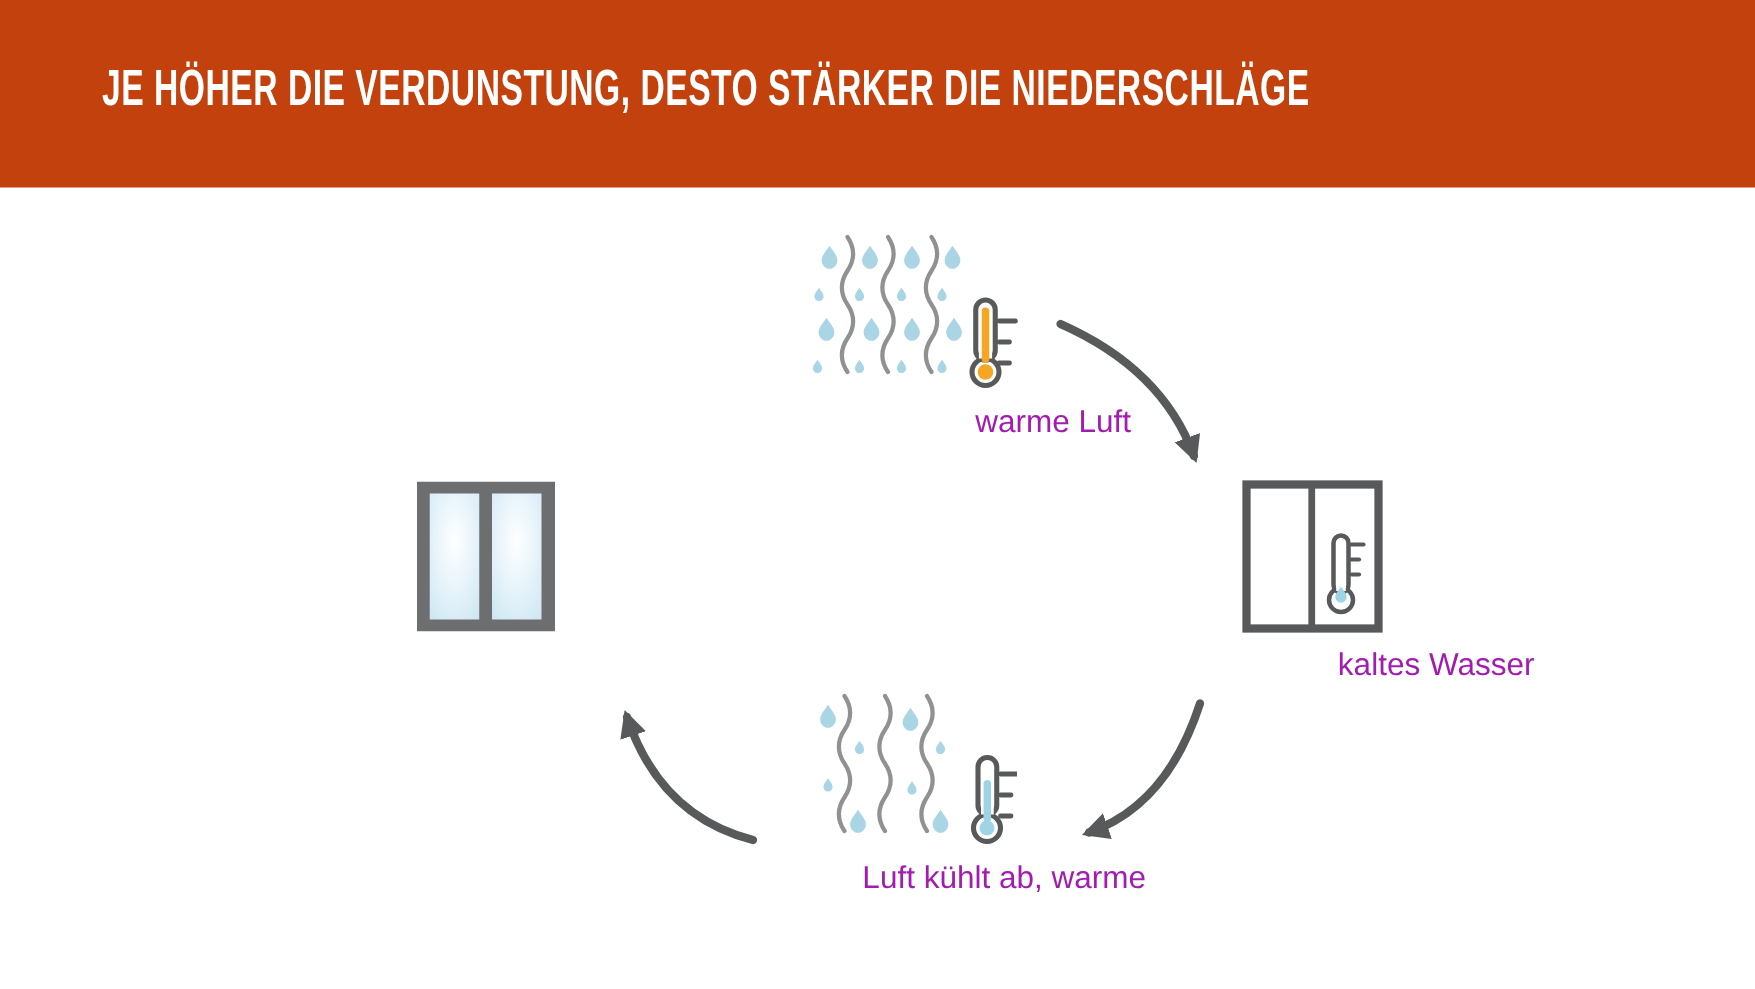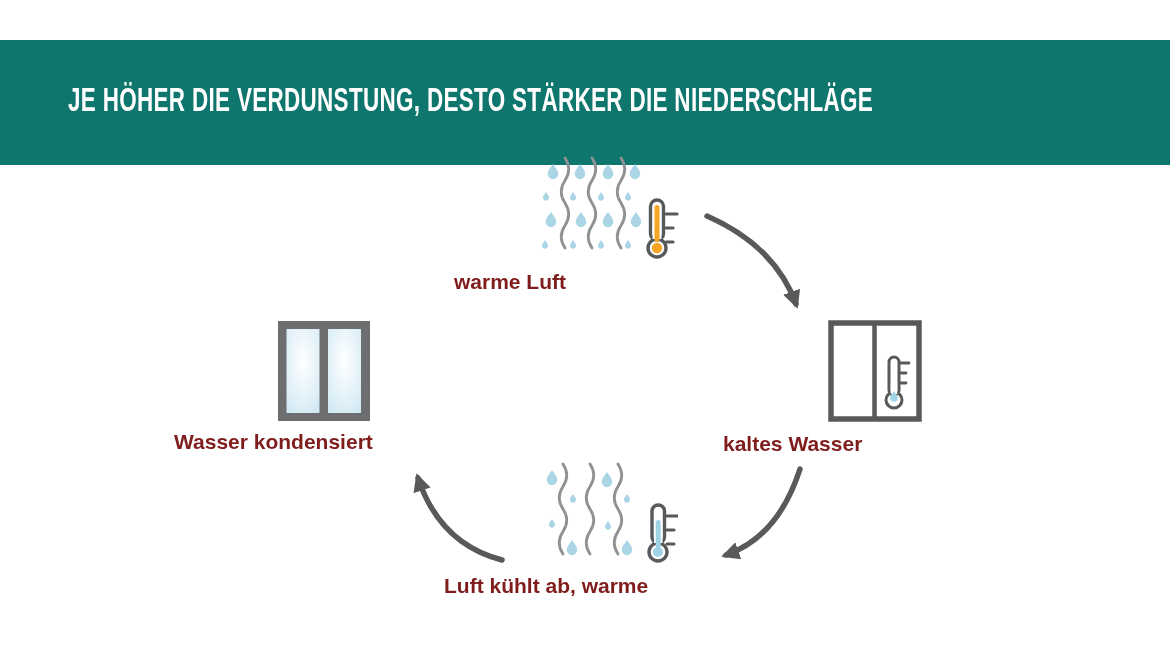--- a/index.html
+++ b/index.html
@@ -1,31 +1,31 @@
 <!DOCTYPE html>
 <html><head>
 <meta charset="utf-8">
 <style>
   html,body{margin:0;padding:0;background:#ffffff;}
   .canvas{
     position:relative;width:1170px;height:659px;overflow:hidden;background:#ffffff;
     font-family:"Liberation Sans",sans-serif;
   }
   .band{
-    position:absolute;left:0;top:0;width:1170px;height:125px;background:#0f766e;margin-top:40px;
+    position:absolute;left:0;top:0;width:1170px;height:125px;background:#c2410c;
   }
   .title{
     position:absolute;left:68px;top:40px;margin:0;
     font-size:34px;font-weight:700;color:#ffffff;letter-spacing:0.5px;
     white-space:nowrap;transform:scaleX(0.66);transform-origin:0 0;
   }
   .abs{position:absolute;}
   .node-label{
-    position:absolute;font-weight:700;font-size:21px;line-height:29px;
-    color:#7f1d1d;text-align:left;
+    position:absolute;font-weight:400;font-size:21px;line-height:29px;
+    color:#a21caf;text-align:right;
   }
   svg{display:block;}
 </style>
 </head>
 <body>
 
 <div class="canvas">
 
   <header class="band">
     <h1 class="title">JE HÖHER DIE VERDUNSTUNG, DESTO STÄRKER DIE NIEDERSCHLÄGE</h1>
@@ -157,16 +157,15 @@
         <stop offset="0%" stop-color="#ffffff"></stop>
         <stop offset="55%" stop-color="#e4f2f9"></stop>
         <stop offset="100%" stop-color="#cde6f1"></stop>
       </radialGradient>
     </defs>
     <rect x="0" y="0" width="92" height="100" fill="#6d6e70"></rect>
     <rect x="8.5" y="8" width="33" height="84" fill="url(#glassGrad)"></rect>
     <rect x="50" y="8" width="33" height="84" fill="url(#glassGrad)"></rect>
   </svg>
   <div class="node-label" style="left:174px;top:427px;width:300px">
-    <div>Wasser kondensiert</div>
   </div>
 
 </div>
 
 </body></html>

